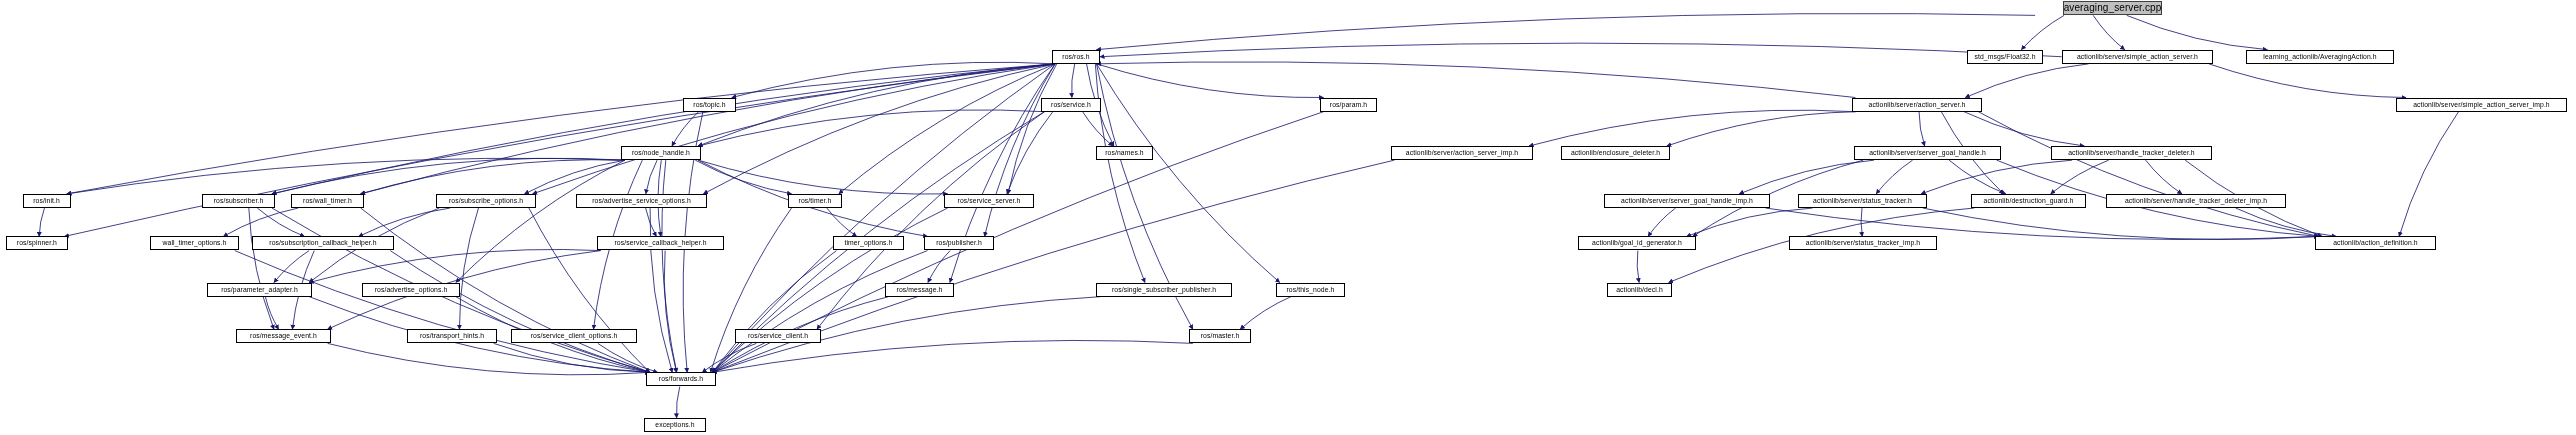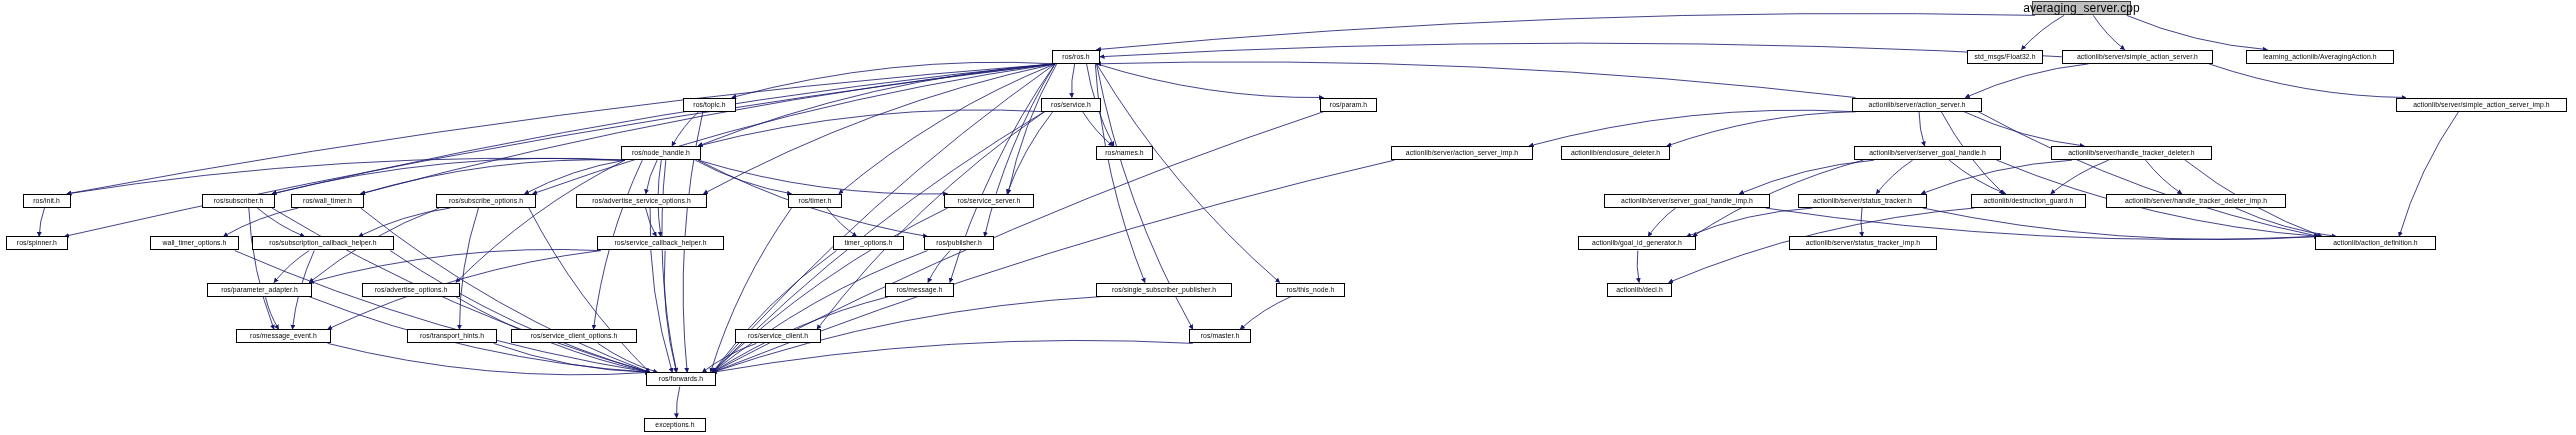--- a/index.html
+++ b/index.html
@@ -2,21 +2,21 @@
 <html style="font-size:9.5px"><head>
 <meta charset="utf-8">
 <style>
   html,body{margin:0;padding:0;background:#ffffff;}
   body{font-family:"Liberation Sans", sans-serif;}
   #canvas{position:relative;width:2576px;height:435px;background:#ffffff;overflow:hidden;}
   svg#edges{position:absolute;left:0;top:0;width:2576px;height:435px;pointer-events:none;}
   .node{position:absolute;box-sizing:border-box;border:0.6px solid #000000;background:#ffffff;
         color:#000000;display:flex;align-items:center;justify-content:center;
         font-size:6.8px;line-height:1;white-space:nowrap;height:14px;letter-spacing:0.1px;}
-  .node.root{background:#bfbfbf;border:1.2px solid #404040;font-size:12px;}
+  .node.root{background:#bfbfbf;border:1.2px solid #404040;font-size:10px;margin-left:31px;}
   .node.bold{border:1.2px solid #000000;}
   .node span{display:block;padding:0 1.2px;}
 </style>
 </head>
 <body>
 
 <div id="canvas">
   <svg id="edges" xmlns="http://www.w3.org/2000/svg" viewBox="0 0 4358 736" width="2576" height="435">
     <defs>
       <marker id="arrow" viewBox="0 0 10 10" refX="9" refY="5" markerWidth="6" markerHeight="6" orient="auto-start-reverse">

